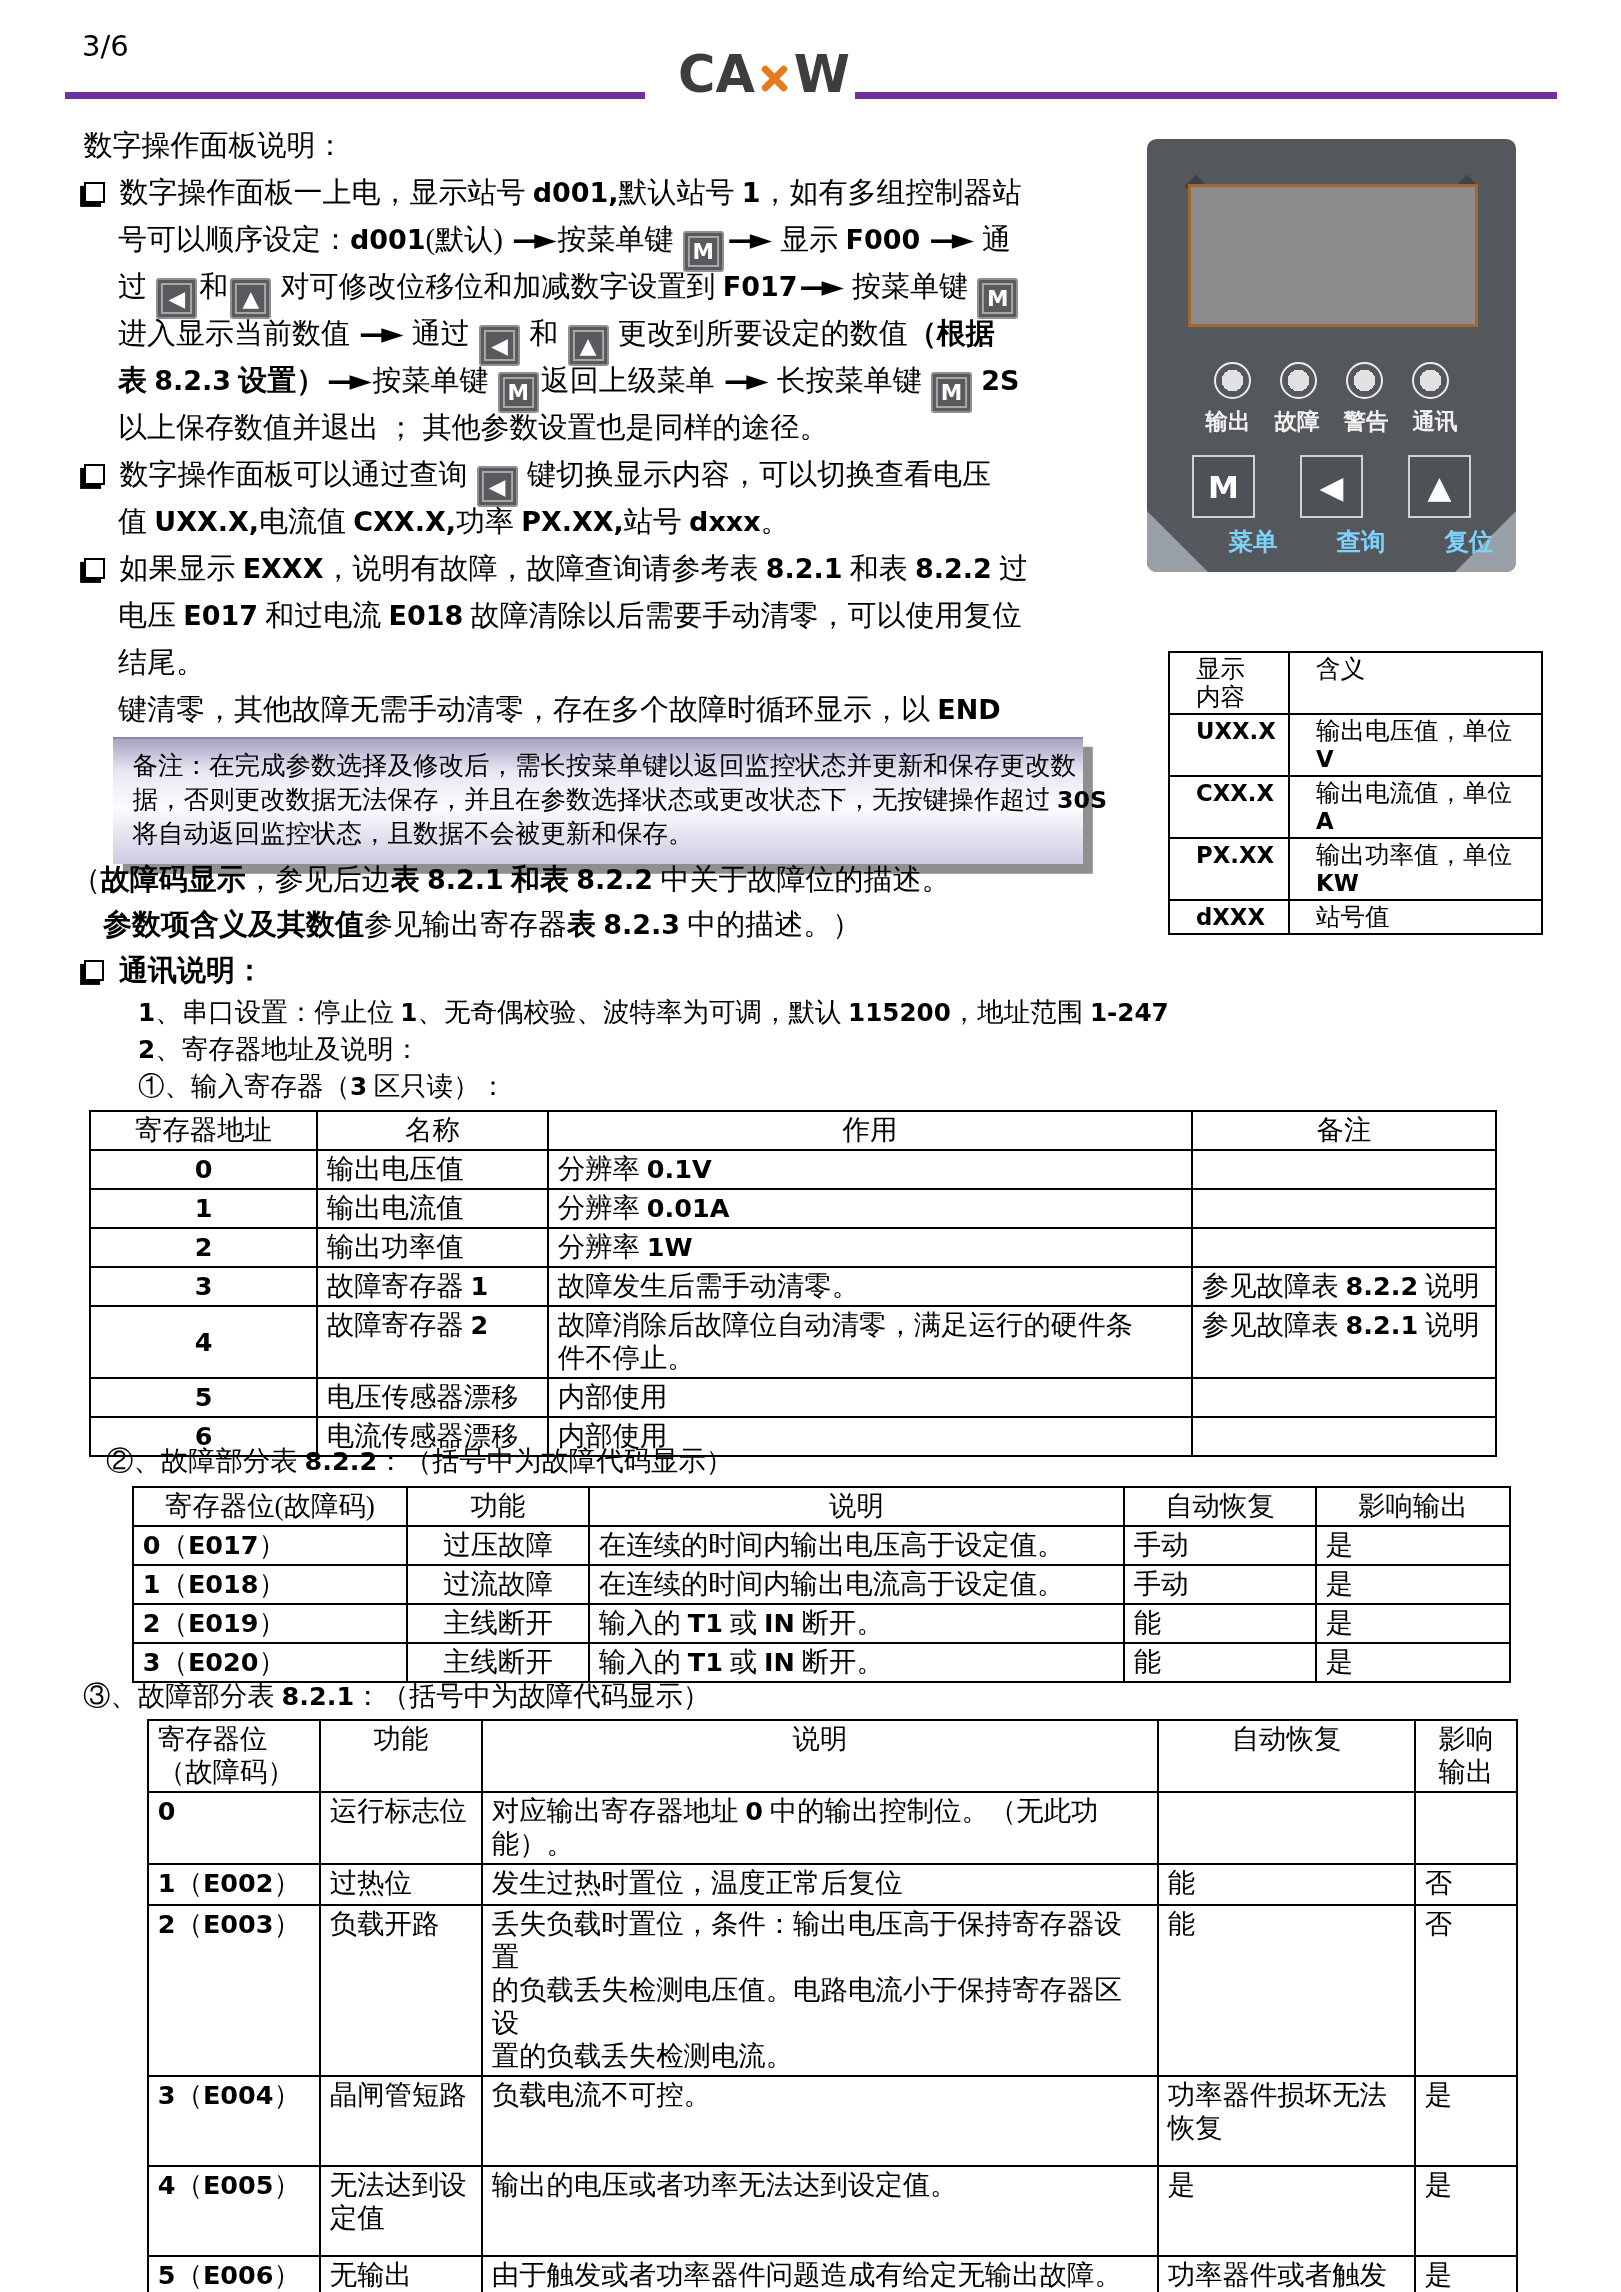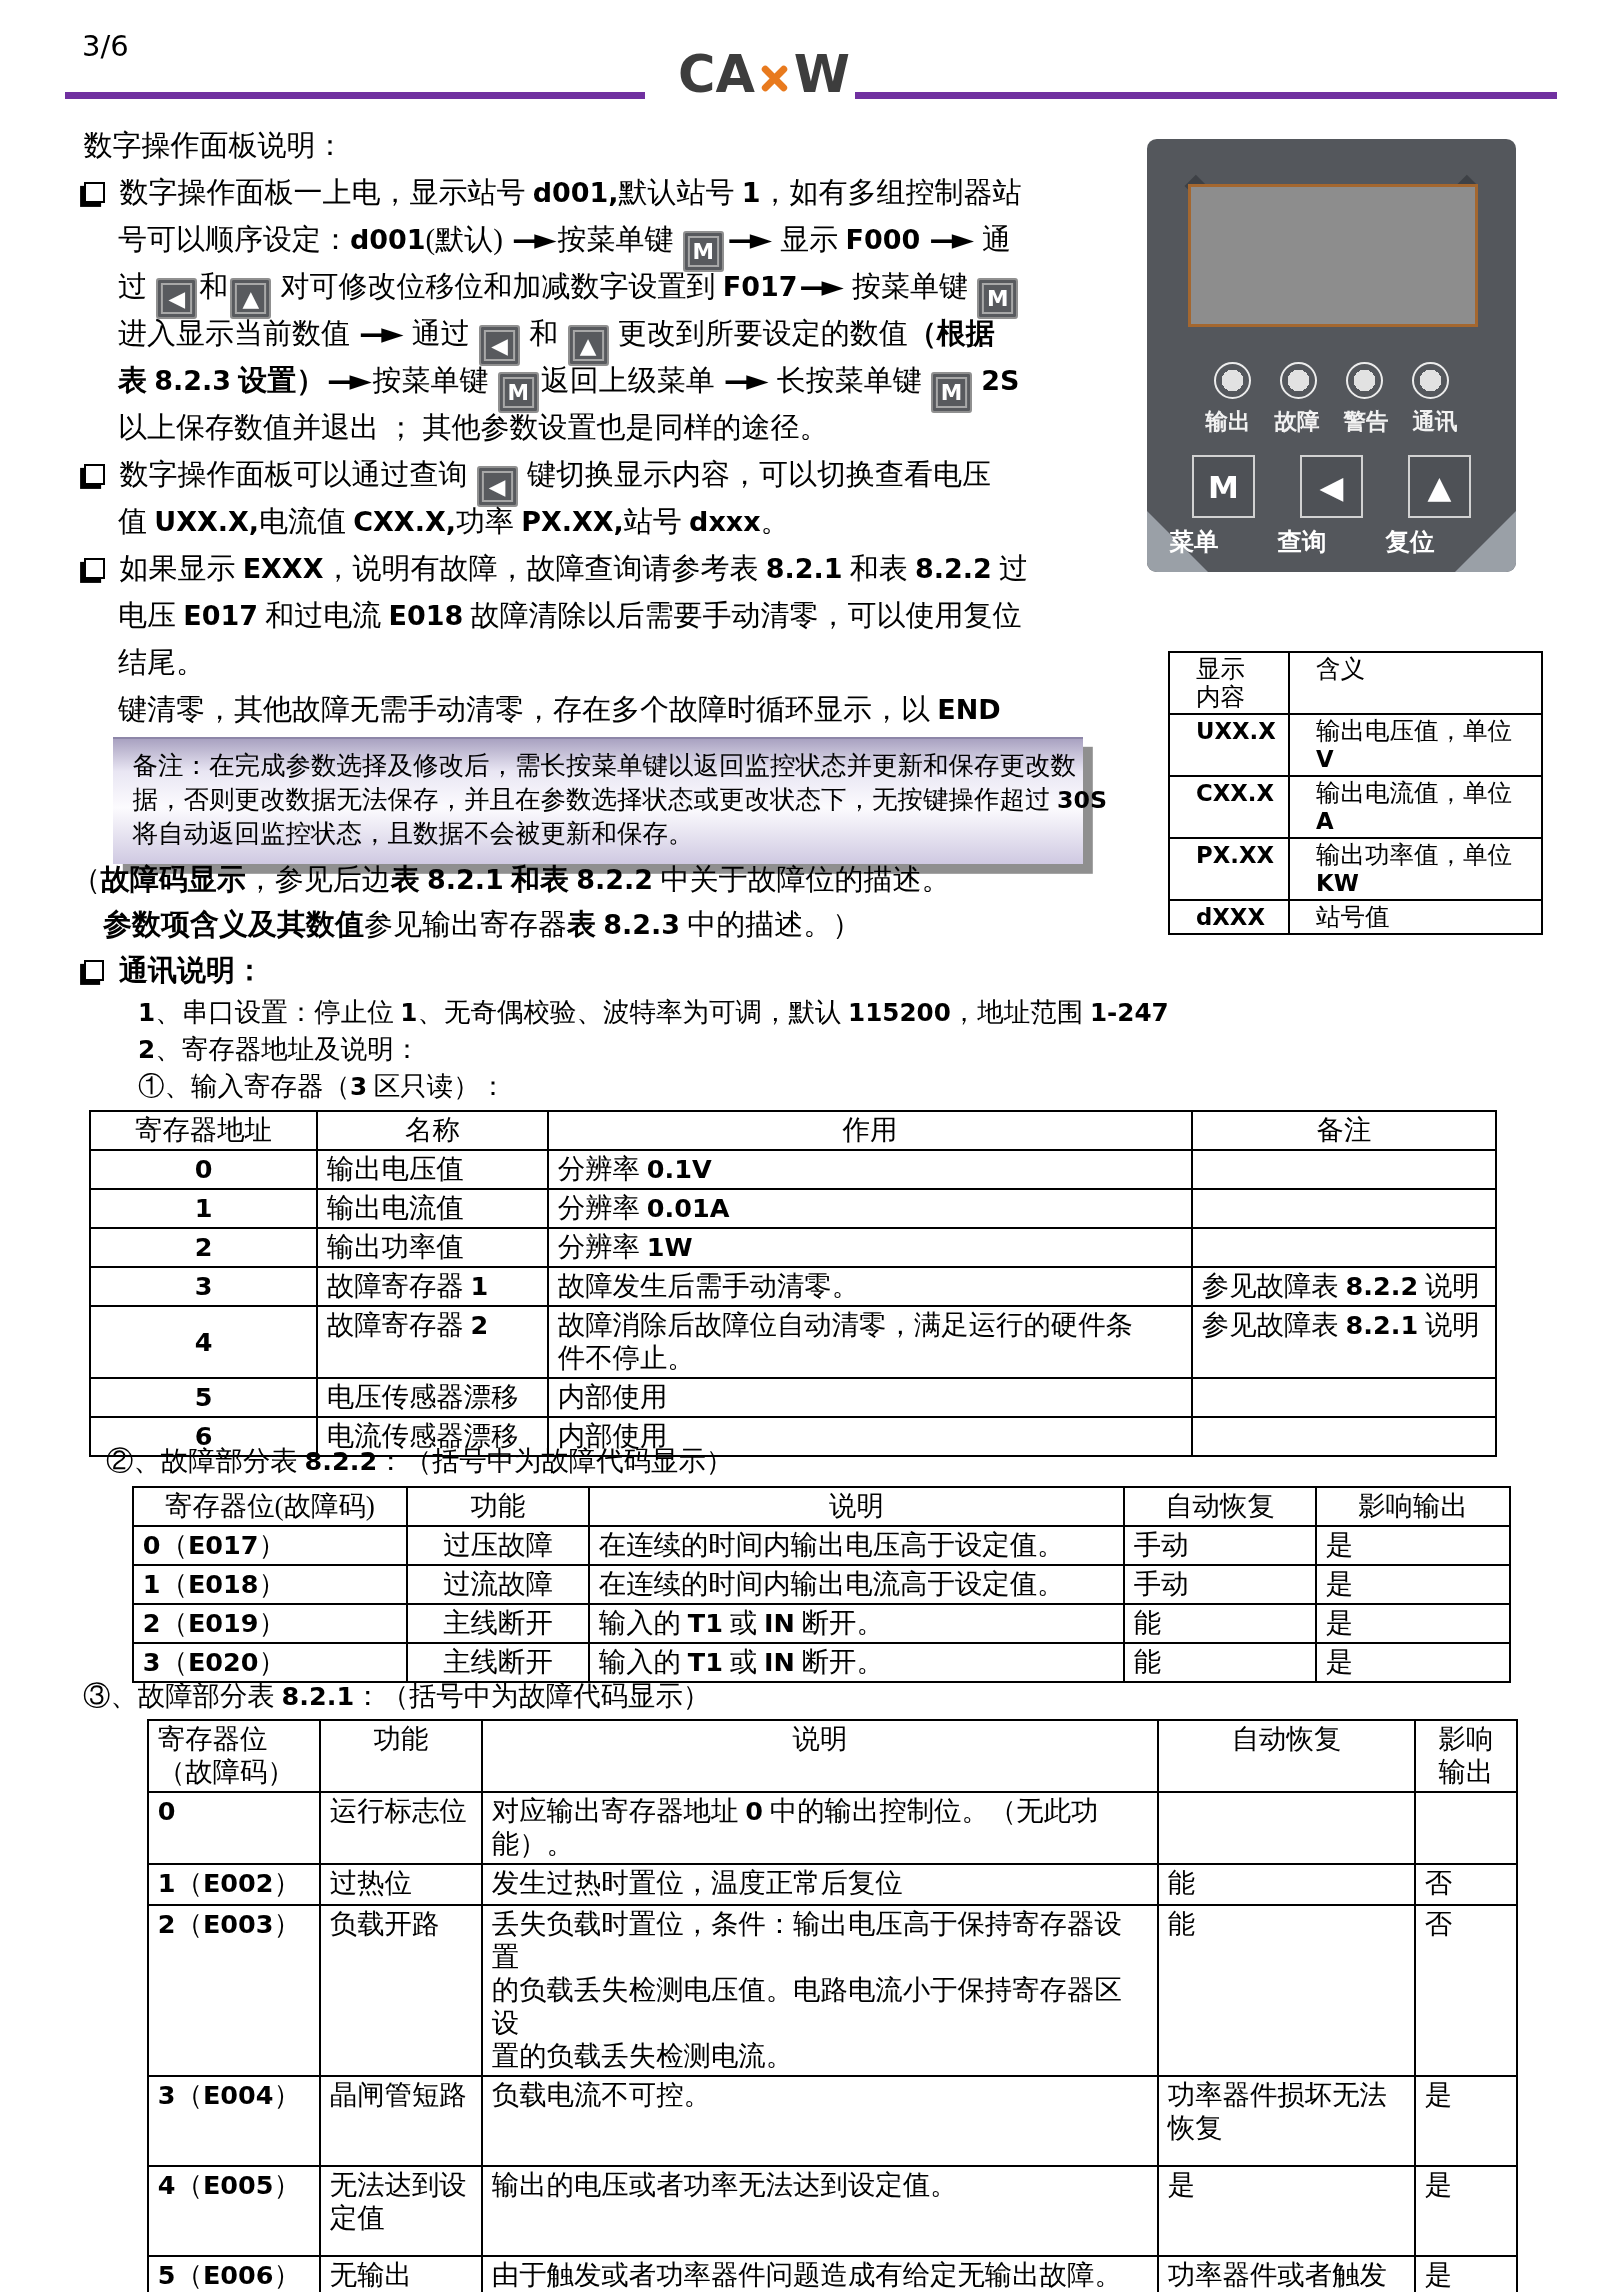--- a/index.html
+++ b/index.html
@@ -88,21 +88,21 @@
   .led-labels,.btn-row,.btn-labels{position:absolute;left:0;width:100%;display:flex;justify-content:center;}
   .led-labels{top:267px;}
   .lslot{width:69px;text-align:center;color:#f2f2f2;font-size:22.5px;font-weight:bold;
          font-family:"DejaVu Sans",sans-serif;}
   .btn-row{top:316px;}
   .bslot{width:108px;display:flex;justify-content:center;}
   .btn{width:59px;height:59px;background:#4e5156;border:2px solid #d2d2d2;color:#fff;
        display:flex;align-items:center;justify-content:center;font-family:"DejaVu Sans",sans-serif;
        font-weight:bold;font-size:31px;}
   .btn-labels{top:386px;}
-  .bslot .lbl,.btn-labels .lbl{width:108px;text-align:left;color:#ffffff;font-size:24.5px;
+  .bslot .lbl,.btn-labels .lbl{width:108px;text-align:right;color:#7dd3fc;font-size:24.5px;
        font-weight:bold;font-family:"DejaVu Sans",sans-serif;}
 
   
   #dt{left:1168px;top:651px;width:372px;}
   #dt th,#dt td{font-size:24.5px;line-height:28px;padding:2px 26px;text-align:left;}
   #dt tr{height:32px;}
 </style>
 </head>
 <body>
 

